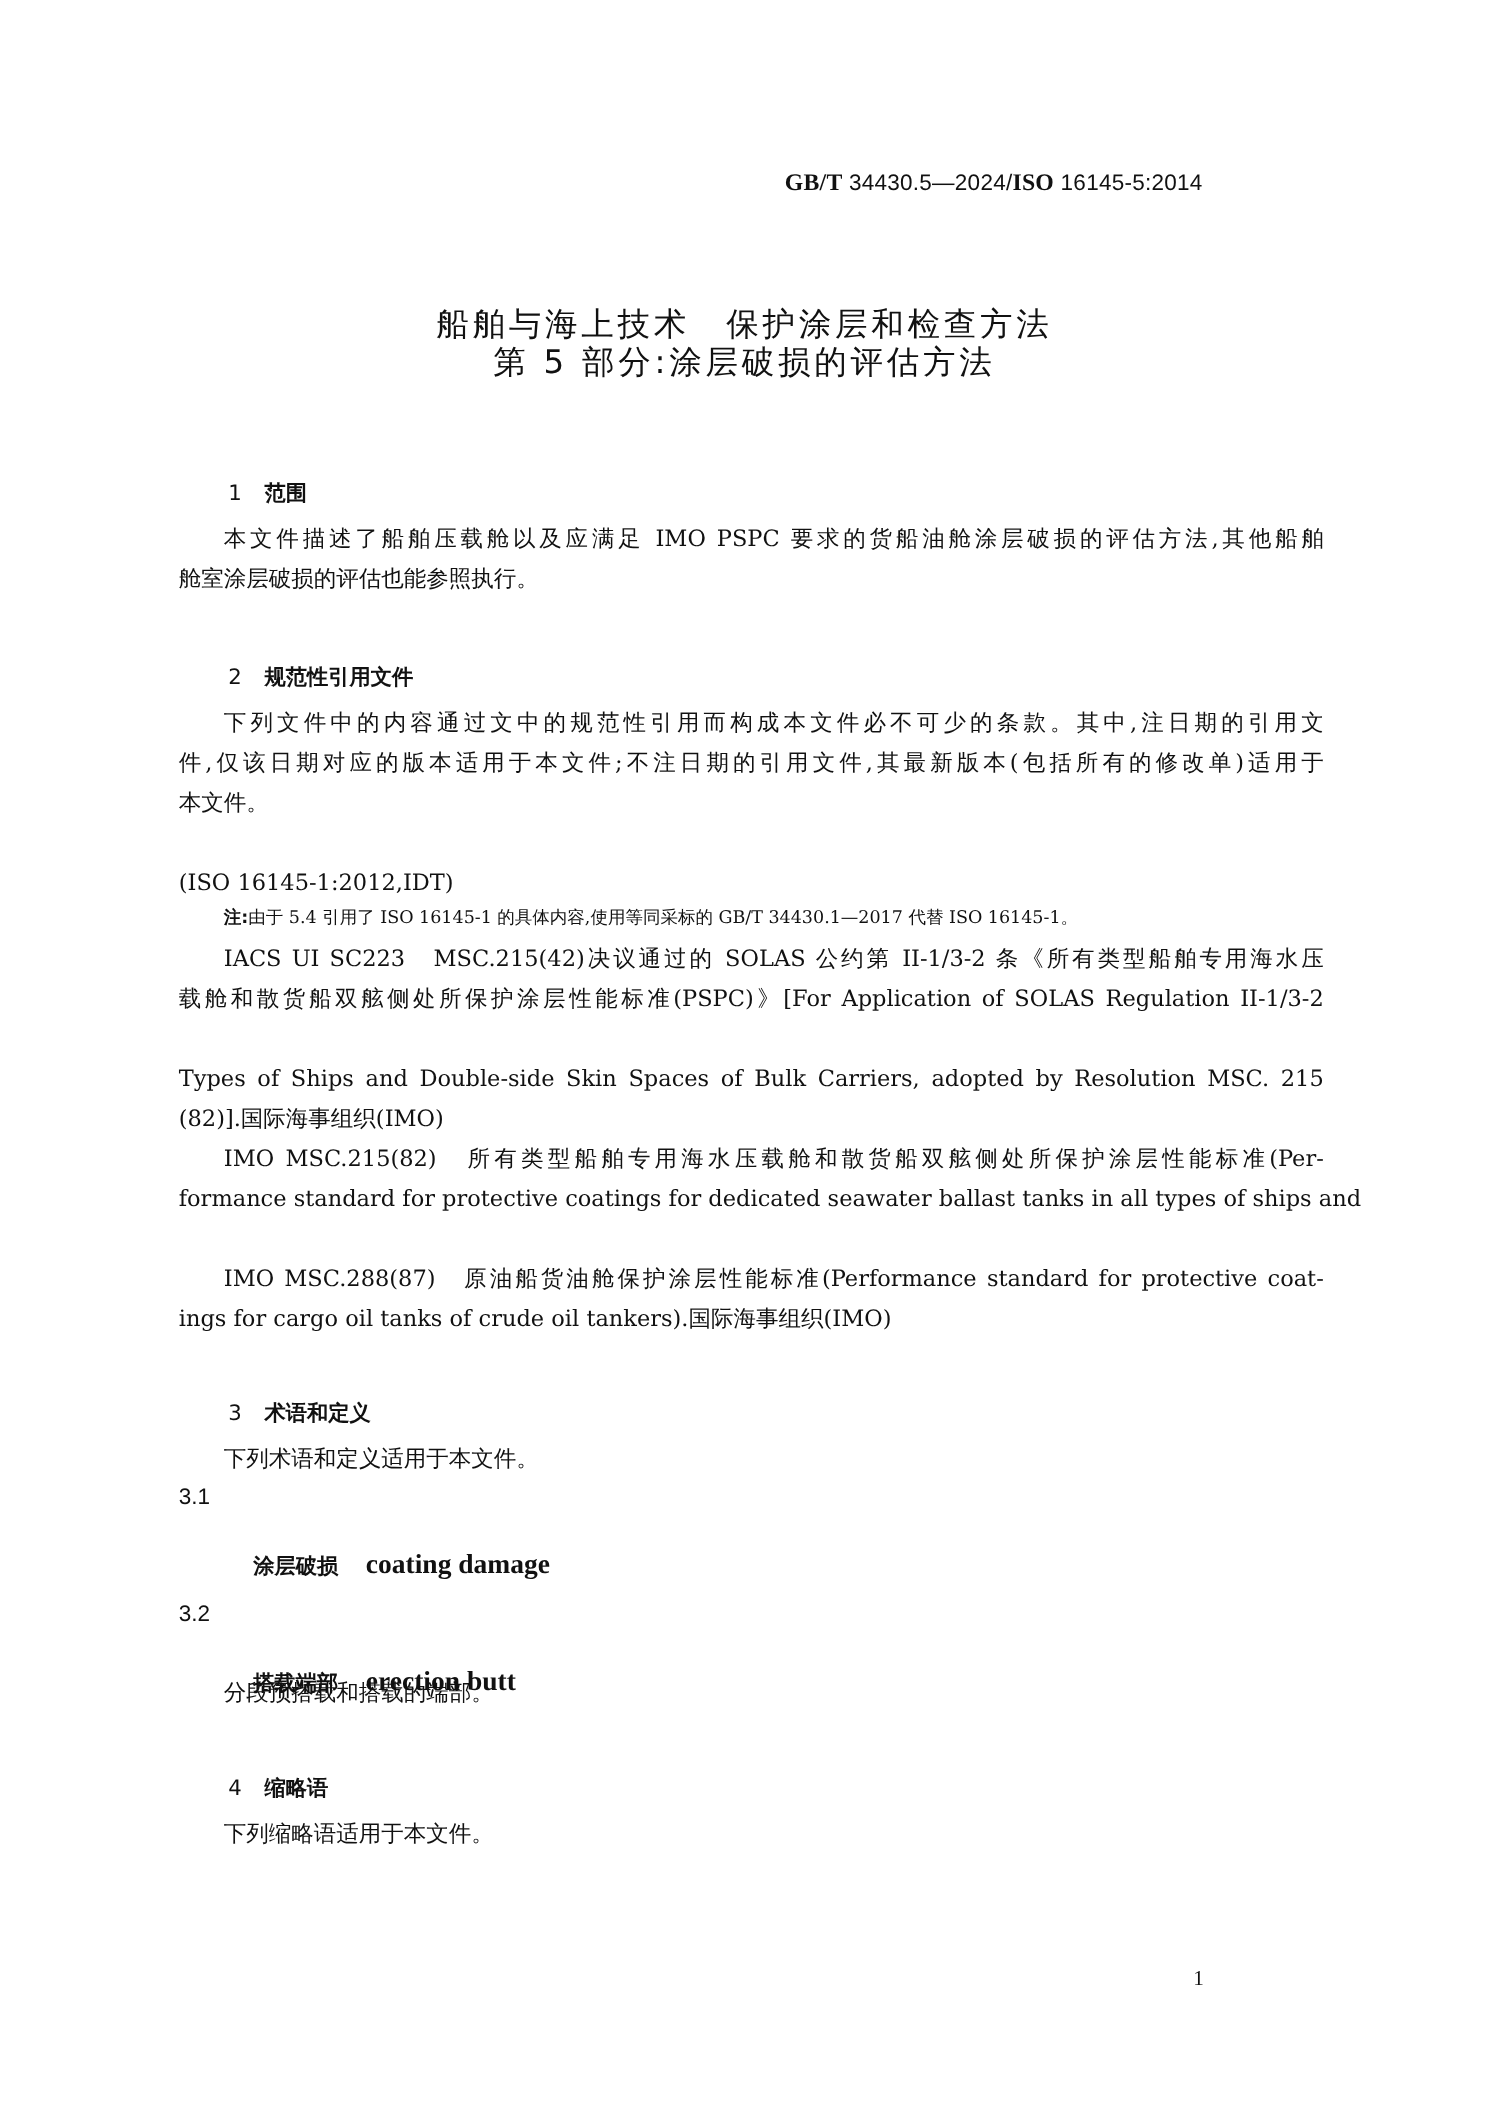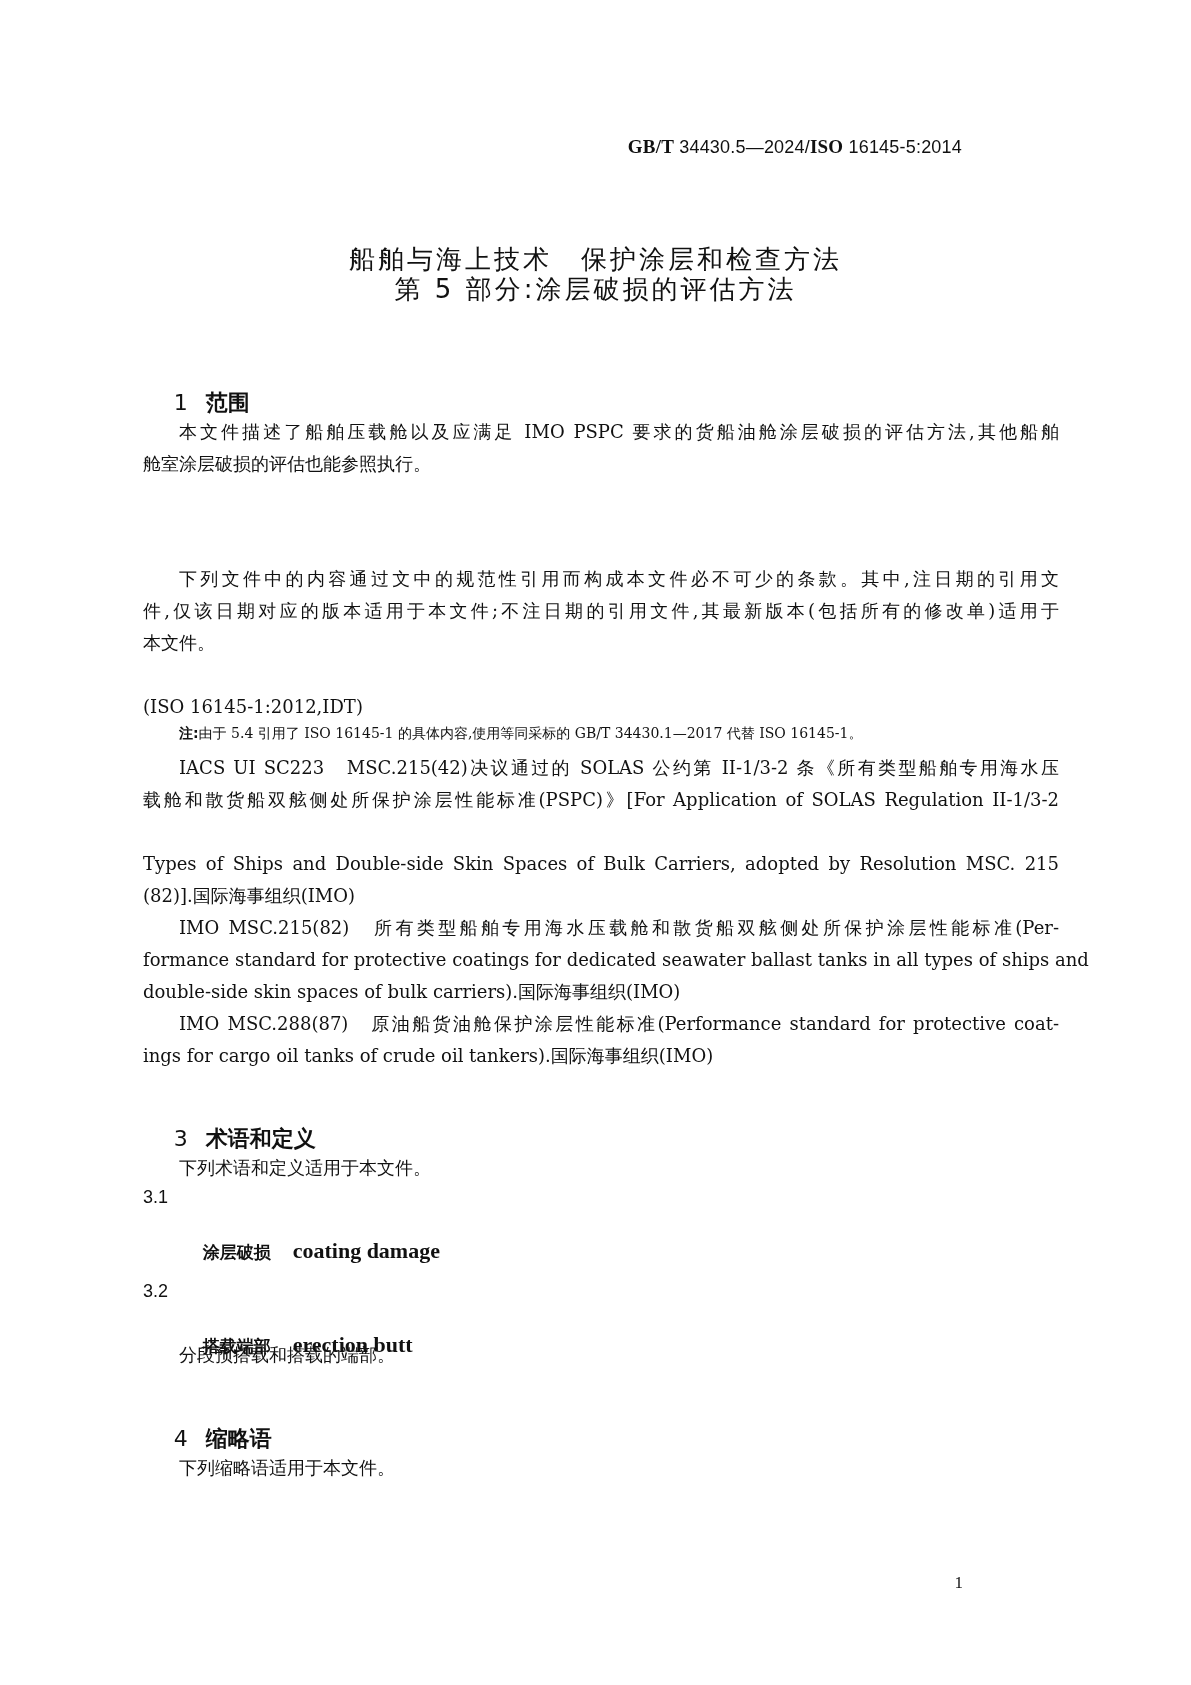--- a/index.html
+++ b/index.html
@@ -16,22 +16,22 @@
   }
   .doc-code .b { font-family: "Liberation Serif", serif; font-weight: bold; font-size: 19px; }
   .title {
     position: absolute; left: 0; width: 1191px; text-align: center;
     font-family: "DejaVu Sans", sans-serif; font-size: 26px; letter-spacing: 3px;
     white-space: pre;
   }
   .title.l1 { top: 242px; }
   .title.l2 { top: 272px; }
   .h {
-    position: absolute; left: 143px;
-    font-family: "DejaVu Sans", sans-serif; font-size: 22px; font-weight: bold;
+    position: absolute; left: 159px;
+    font-family: "DejaVu Sans", sans-serif; font-size: 17px; font-weight: bold;
     white-space: pre;
   }
   .h .num { font-weight: normal; margin-right: 18px; }
   .line {
     position: absolute; left: 143px; width: 916px;
     font-size: 18px; line-height: 24px; white-space: nowrap;
     text-align: justify; text-align-last: justify;
   }
   .line.ind { left: 179px; width: 880px; }
   .line.last { text-align-last: left; }
@@ -65,38 +65,40 @@
 
   <div class="title l1">船舶与海上技术　保护涂层和检查方法</div>
   <div class="title l2">第 5 部分:涂层破损的评估方法</div>
 
   <div class="h" style="top:363px;">
     <span class="num">1</span><span>范围</span>
   </div>
   <div class="line ind" style="top:420px;">本文件描述了船舶压载舱以及应满足 IMO PSPC 要求的货船油舱涂层破损的评估方法,其他船舶</div>
   <div class="line last" style="top:452px;">舱室涂层破损的评估也能参照执行。</div>
 
+  <div class="h" style="top:510px;">
+    <span class="num">2</span><span>规范性引用文件</span>
+  </div>
   <div class="line ind" style="top:567px;">下列文件中的内容通过文中的规范性引用而构成本文件必不可少的条款。其中,注日期的引用文</div>
   <div class="line last" style="top:631px;">本文件。</div>
   <div class="line" style="top:599px;">件,仅该日期对应的版本适用于本文件;不注日期的引用文件,其最新版本(包括所有的修改单)适用于</div>
 
   <div class="line last" style="top:695px;">(ISO 16145-1:2012,IDT)</div>
 
   <div class="note" style="top:725px;">
     <span class="lbl">注:</span><span>由于 5.4 引用了 ISO 16145-1 的具体内容,使用等同采标的 GB/T 34430.1—2017 代替 ISO 16145-1。</span>
   </div>
 
   <div class="line ind" style="top:756px;">IACS UI SC223　MSC.215(42)决议通过的 SOLAS 公约第 II-1/3-2 条《所有类型船舶专用海水压</div>
   <div class="line" style="top:788px;">载舱和散货船双舷侧处所保护涂层性能标准(PSPC)》[For Application of SOLAS Regulation II-1/3-2</div>
   <div class="line" style="top:852px;">Types of Ships and Double-side Skin Spaces of Bulk Carriers, adopted by Resolution MSC. 215</div>
   <div class="line last" style="top:884px;">(82)].国际海事组织(IMO)</div>
 
   <div class="line ind" style="top:916px;">IMO MSC.215(82)　所有类型船舶专用海水压载舱和散货船双舷侧处所保护涂层性能标准(Per-</div>
   <div class="line" style="top:948px;">formance standard for protective coatings for dedicated seawater ballast tanks in all types of ships and</div>
-  <div class="line last" style="top:980px;">double-side skin spaces of bulk carriers).国际海事组织(IMO)</div>
 
   <div class="line ind" style="top:1012px;">IMO MSC.288(87)　原油船货油舱保护涂层性能标准(Performance standard for protective coat-</div>
   <div class="line last" style="top:1044px;">ings for cargo oil tanks of crude oil tankers).国际海事组织(IMO)</div>
 
   <div class="h" style="top:1099px;">
     <span class="num">3</span><span>术语和定义</span>
   </div>
   <div class="line ind last" style="top:1156px;">下列术语和定义适用于本文件。</div>
 
   <div class="subnum" style="top:1187px;">3.1</div>

